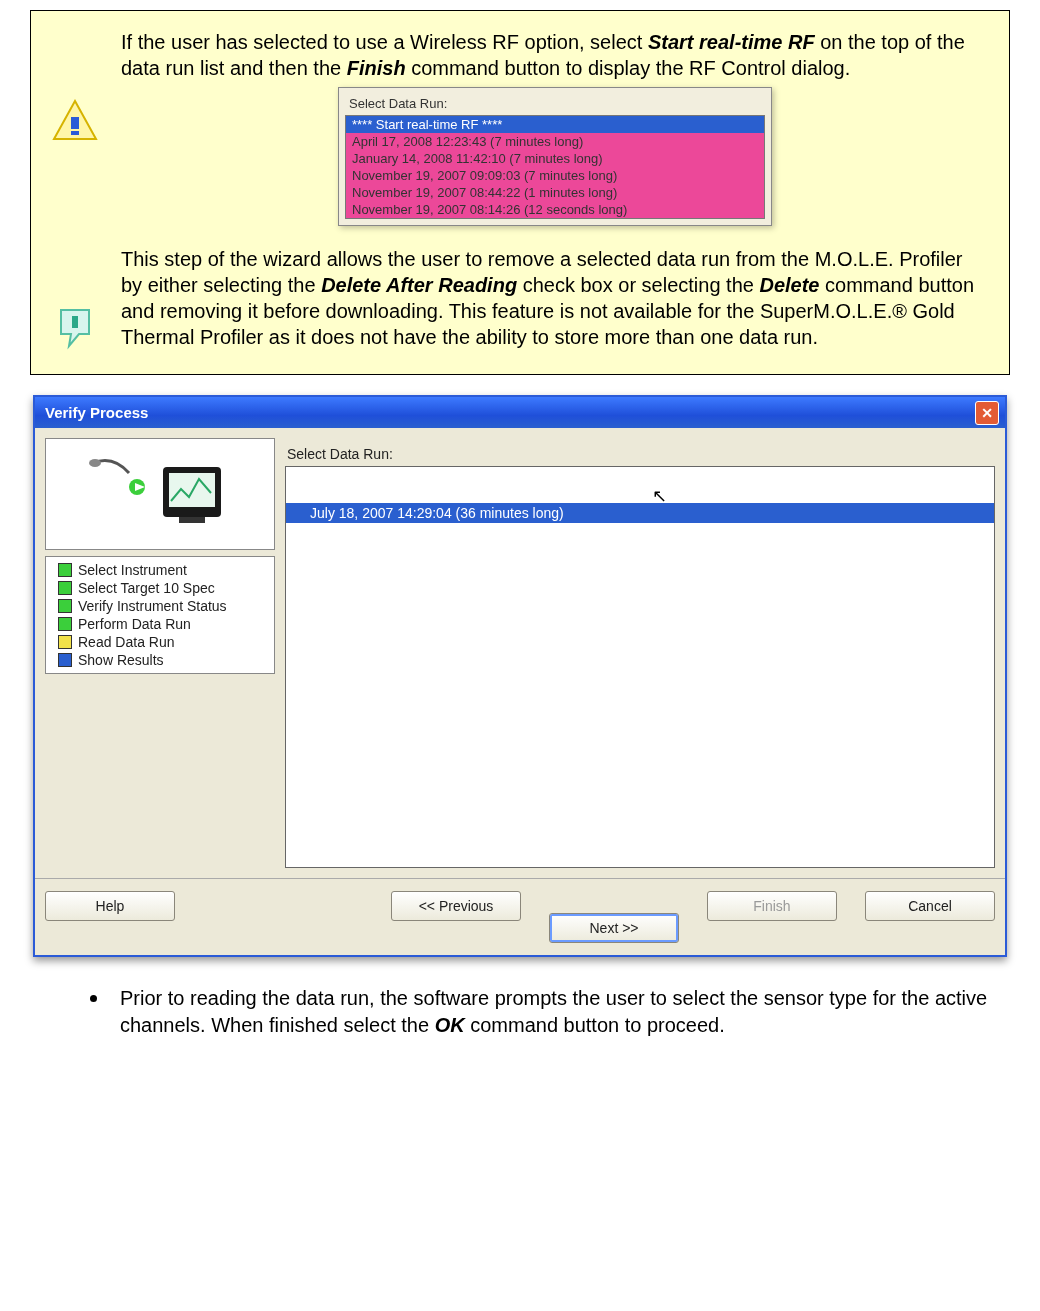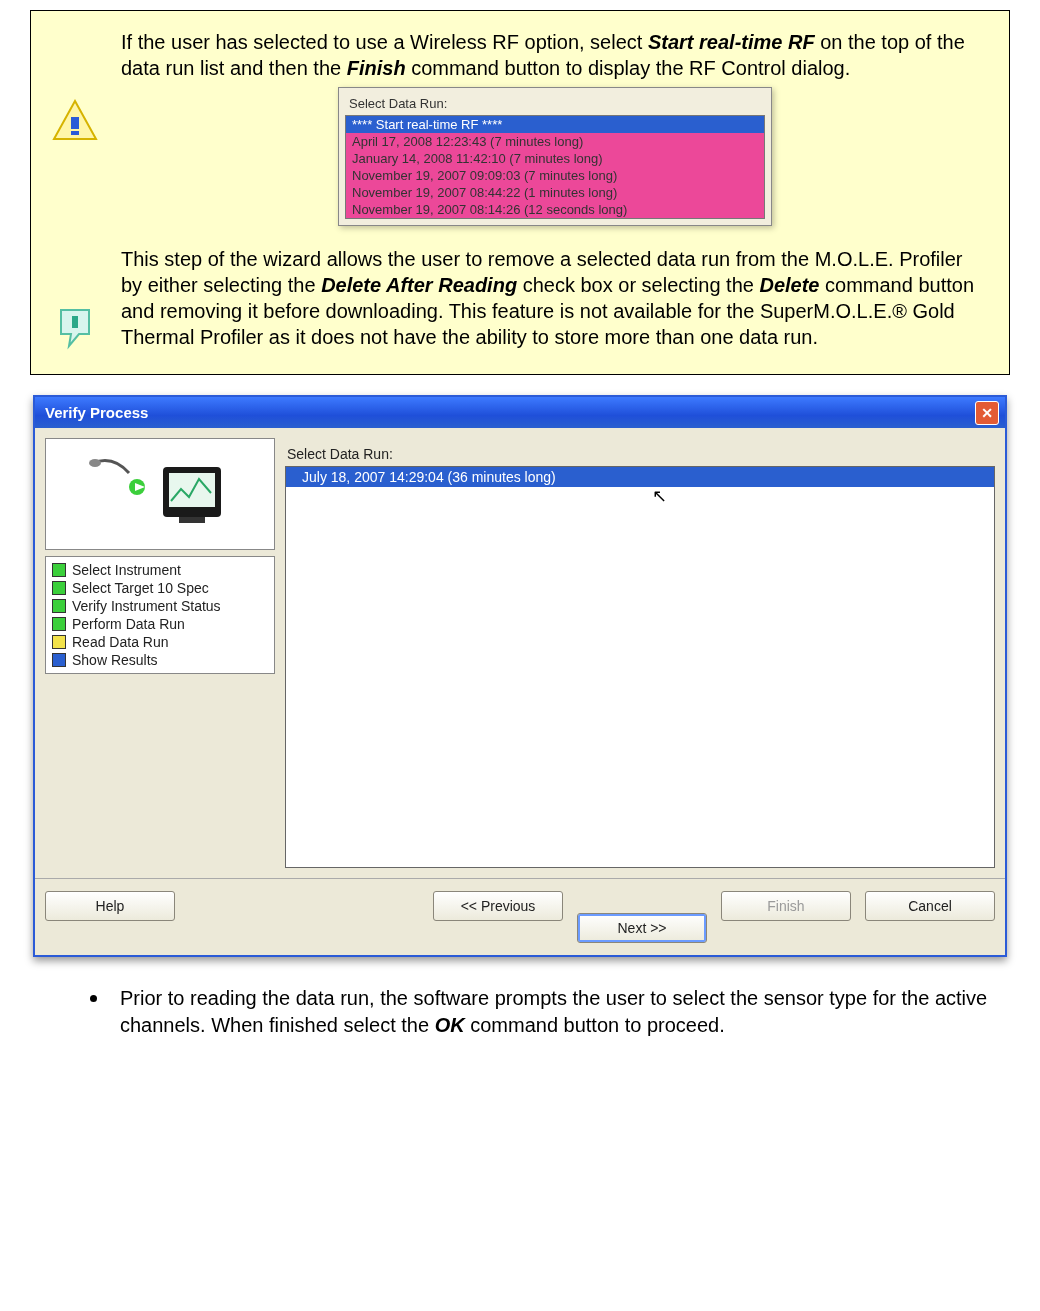--- a/index.html
+++ b/index.html
@@ -109,21 +109,21 @@
   .xp-left-head {
     height: 110px;
     background: #fff;
     border: 1px solid #888;
     display: flex; align-items: center; justify-content: center;
     margin-bottom: 6px;
   }
   .xp-steps {
     background: #fff;
     border: 1px solid #888;
-    padding: 4px 6px;
+    padding: 4px 12px;
   }
   .xp-step {
     display: flex; align-items: center; gap: 6px; padding: 1px 0;
   }
   .sq { width: 12px; height: 12px; display: inline-block; border: 1px solid #333; }
   .sq.g { background:#3bcf3b; }
   .sq.y { background:#f2e24a; }
   .sq.b { background:#2a5fcf; }
   .xp-right {
     flex: 1;
@@ -131,34 +131,35 @@
   }
   .xp-right-label { margin: 8px 0 4px 2px; }
   .xp-listbox {
     flex: 1;
     min-height: 400px;
     background: #fff;
     border: 1px solid #666;
     position: relative;
   }
   .xp-listbox .row {
-    padding: 2px 16px;
+    padding: 2px 24px;
     white-space: nowrap;
+    margin-top: 36px;
   }
   .xp-listbox .row.sel { background: #2a5fcf; color: #fff; }
   .xp-cursor {
     position: absolute; top: 18px; left: 366px; font-size: 18px; color:#000;
     filter: drop-shadow(0 0 1px #fff);
   }
   .xp-buttons {
     border-top: 1px solid #aaa;
     padding: 12px 10px;
     background: #ece9d8;
     display: flex;
-    gap: 14px;
+    gap: 28px;
     justify-content: flex-end;
     font-family: Tahoma, Arial, sans-serif;
     font-size: 14px;
   }
   .xp-buttons .spacer { flex:1; }
   .xp-btn {
     min-width: 100px;
     height: 28px;
     background: linear-gradient(#fff,#eceadb);
     border: 1px solid #8a867a;

